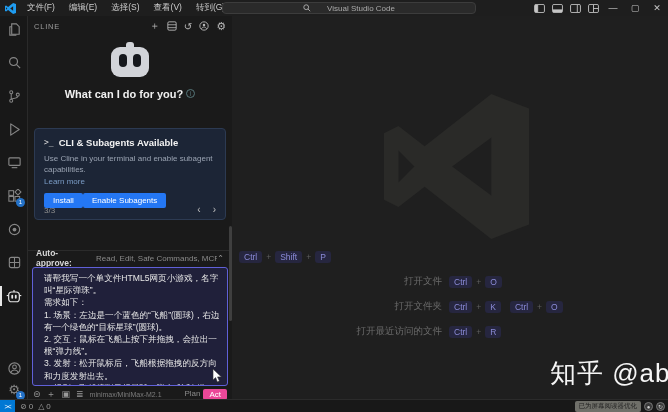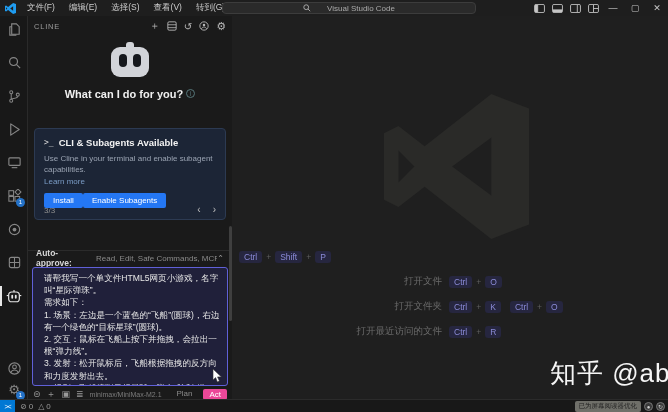--- a/index.html
+++ b/index.html
@@ -52,21 +52,21 @@
   .autoapprove { position:absolute; top:234px; left:0; right:0; height:15px; border-top:1px solid #2b2b2b; display:flex; align-items:center; padding:0 8px; }
   .aa-label { color:#d8d8d8; font-size:8.5px; font-weight:bold; }
   .aa-value { color:#8a8a8a; font-size:8px; margin-left:3px; white-space:nowrap; overflow:hidden; }
   .aa-chevron { margin-left:auto; color:#9a9a9a; font-size:8px; }
   .prompt-box { position:absolute; top:251px; left:4px; width:196px; height:119px; background:#20203a; border:1px solid #6060d8; border-radius:3px; padding:4px 5px; overflow:hidden; }
   .prompt-text { color:#e6e6e6; font-size:8.6px; line-height:1.42; white-space:pre-wrap; word-break:break-all;margin-left:6px; }
   .cursor-svg { position:absolute; right:4px; bottom:2px; }
   .cline-bottom { position:absolute; left:0; right:0; top:372px; height:12px; display:flex; align-items:center; padding:0 5px; gap:6px; }
   .cb-icon { color:#9a9a9a; font-size:9px; line-height:1; }
   .model-name { color:#7c7c7c; font-size:7px; white-space:nowrap; overflow:hidden; max-width:88px; }
-  .planact { margin-left:auto; display:flex; align-items:flex-start; gap:11px; }
+  .planact { margin-left:auto; display:flex; align-items:flex-start; gap:3px; }
   .plan-label { color:#8a8a8a; font-size:8px; }
   .act-badge { background:#ec4899; color:#fff; font-size:8px; padding:1px 6px; border-radius:2px; }
   
   .editor { position:absolute; top:16px; left:232px; right:0; bottom:13px; background:#1f1f1f; }
   .wm-logo { position:absolute; left:152px; top:78px; }
   .shortcuts { position:absolute; left:0; top:228px; width:436px; }
   .sc-row { display:flex; align-items:center; height:25px; }
   .sc-label { flex:0 0 210px; text-align:right; color:#6b6b6b; font-size:9.5px; }
   .sc-keys { display:flex; align-items:center; margin-left:7px; }
   .kbd { background:#26263f; color:#8b8bd8; border-radius:3px; padding:1px 5px; font-size:8.5px; }

